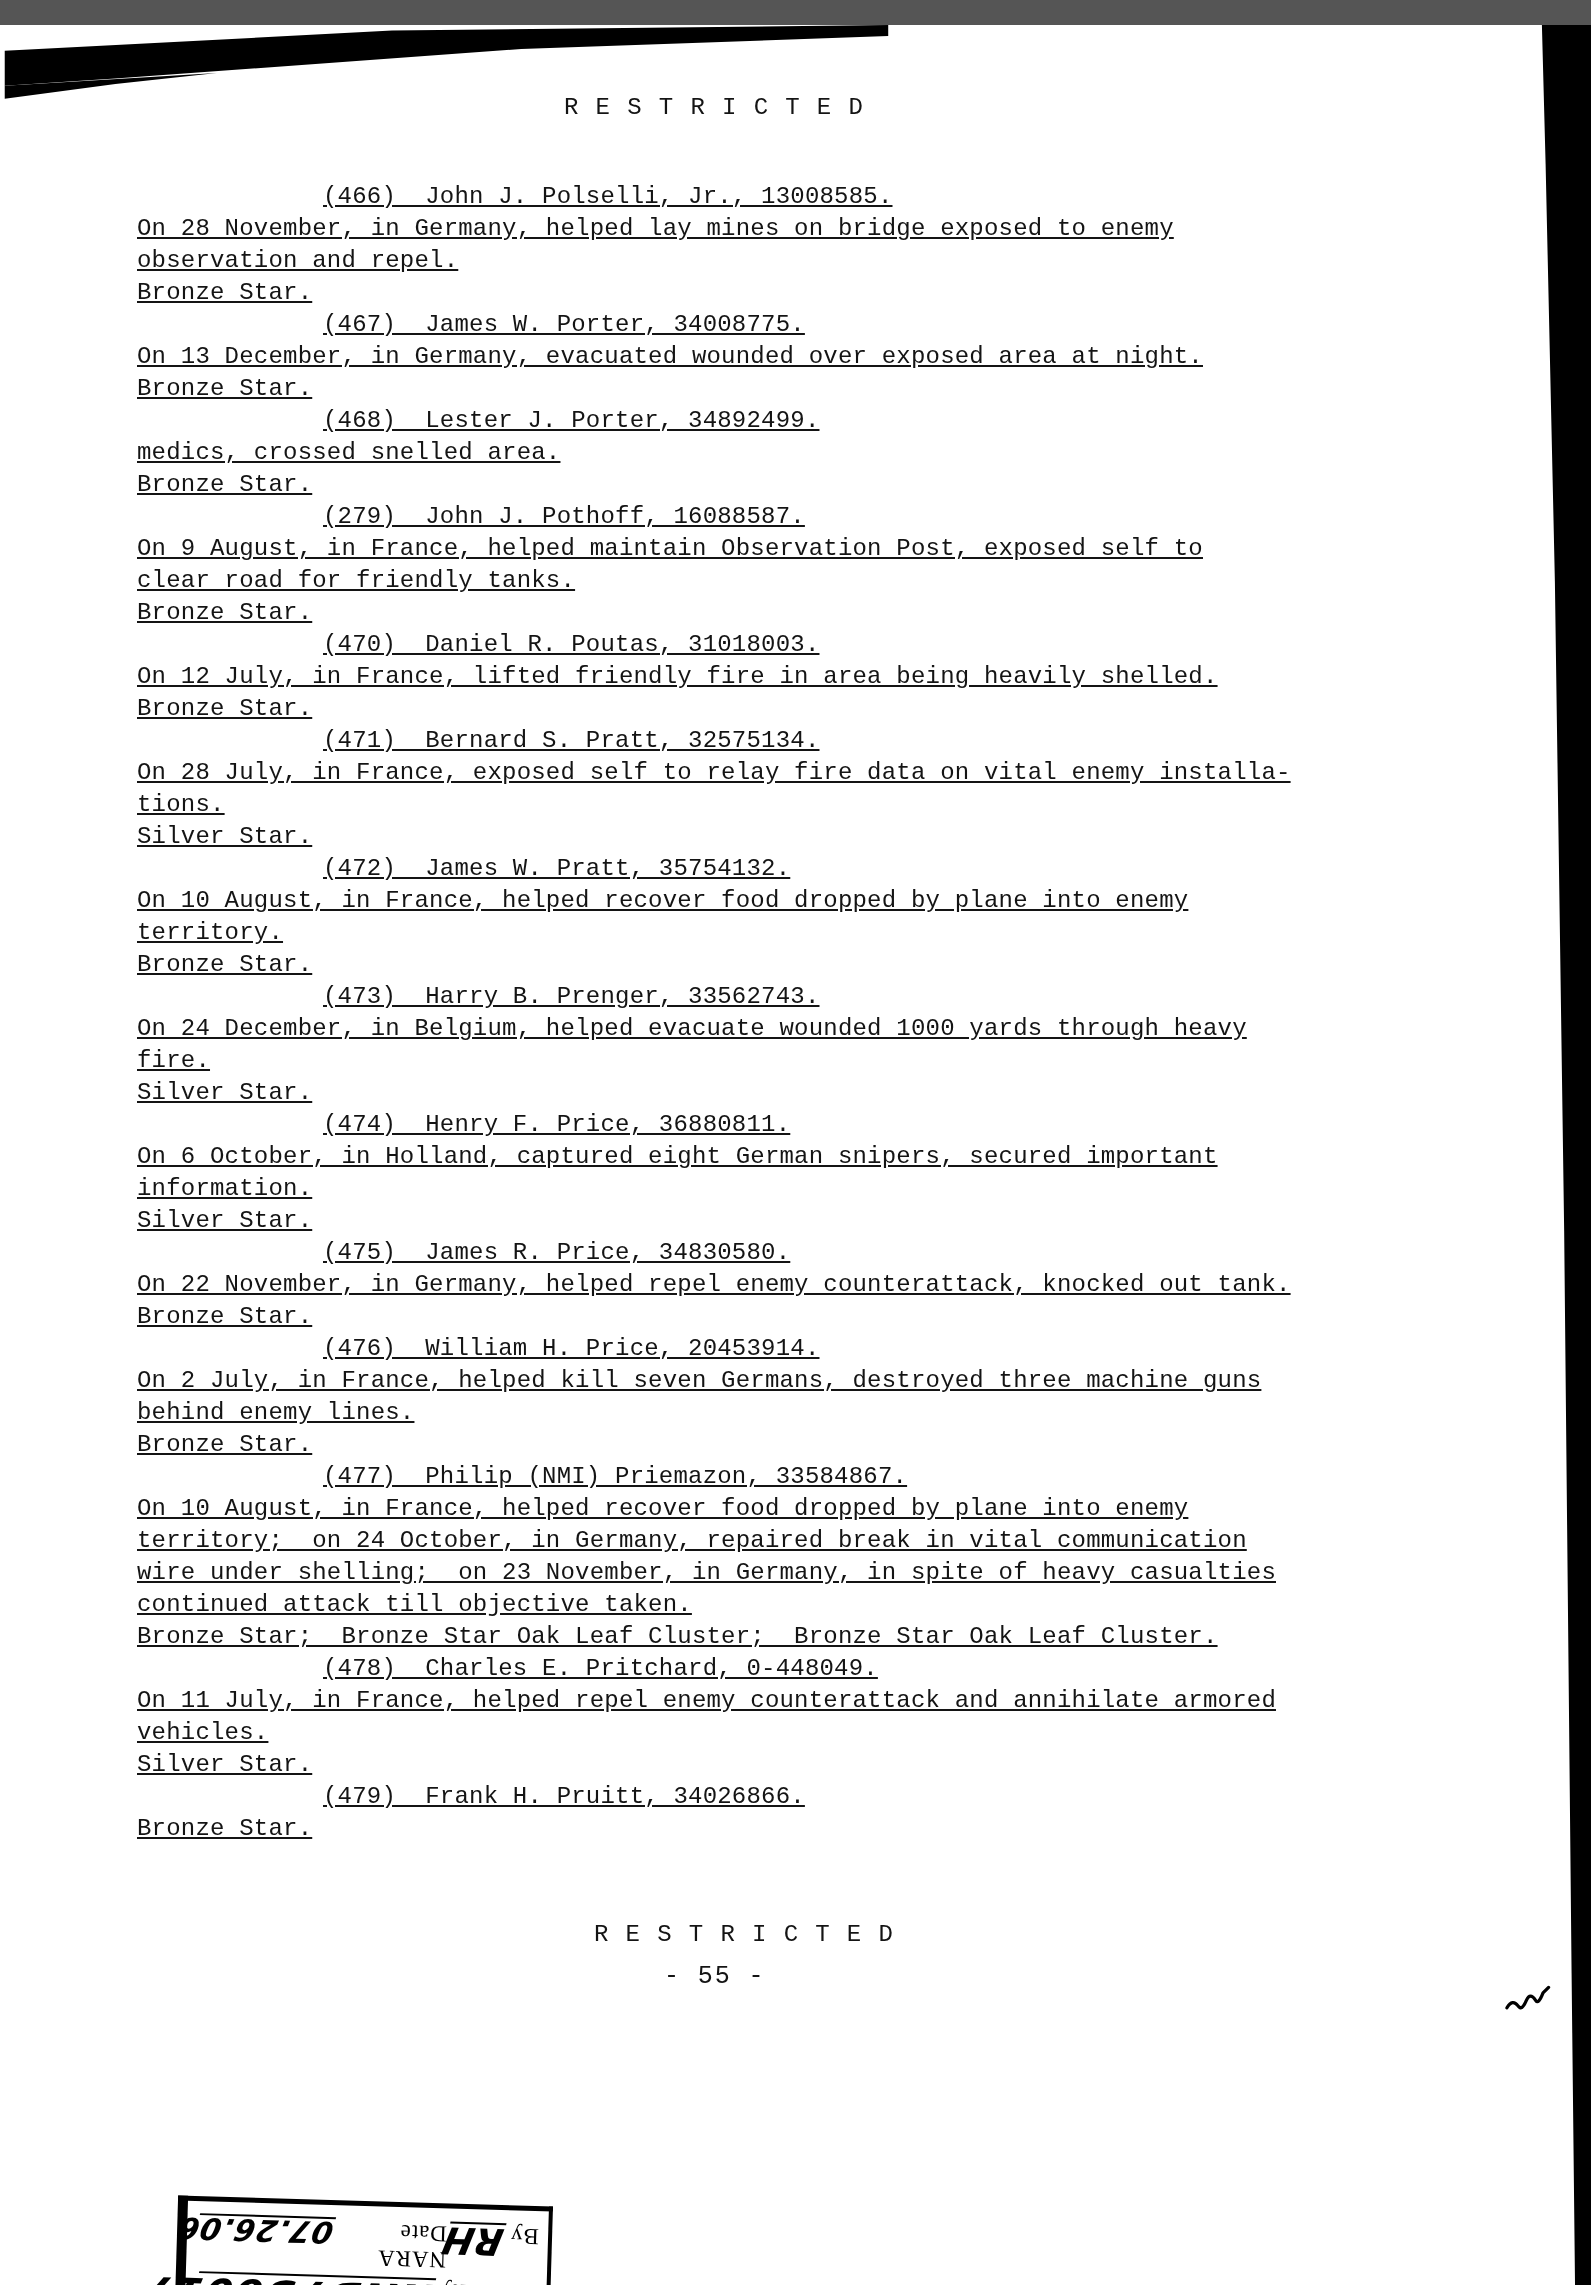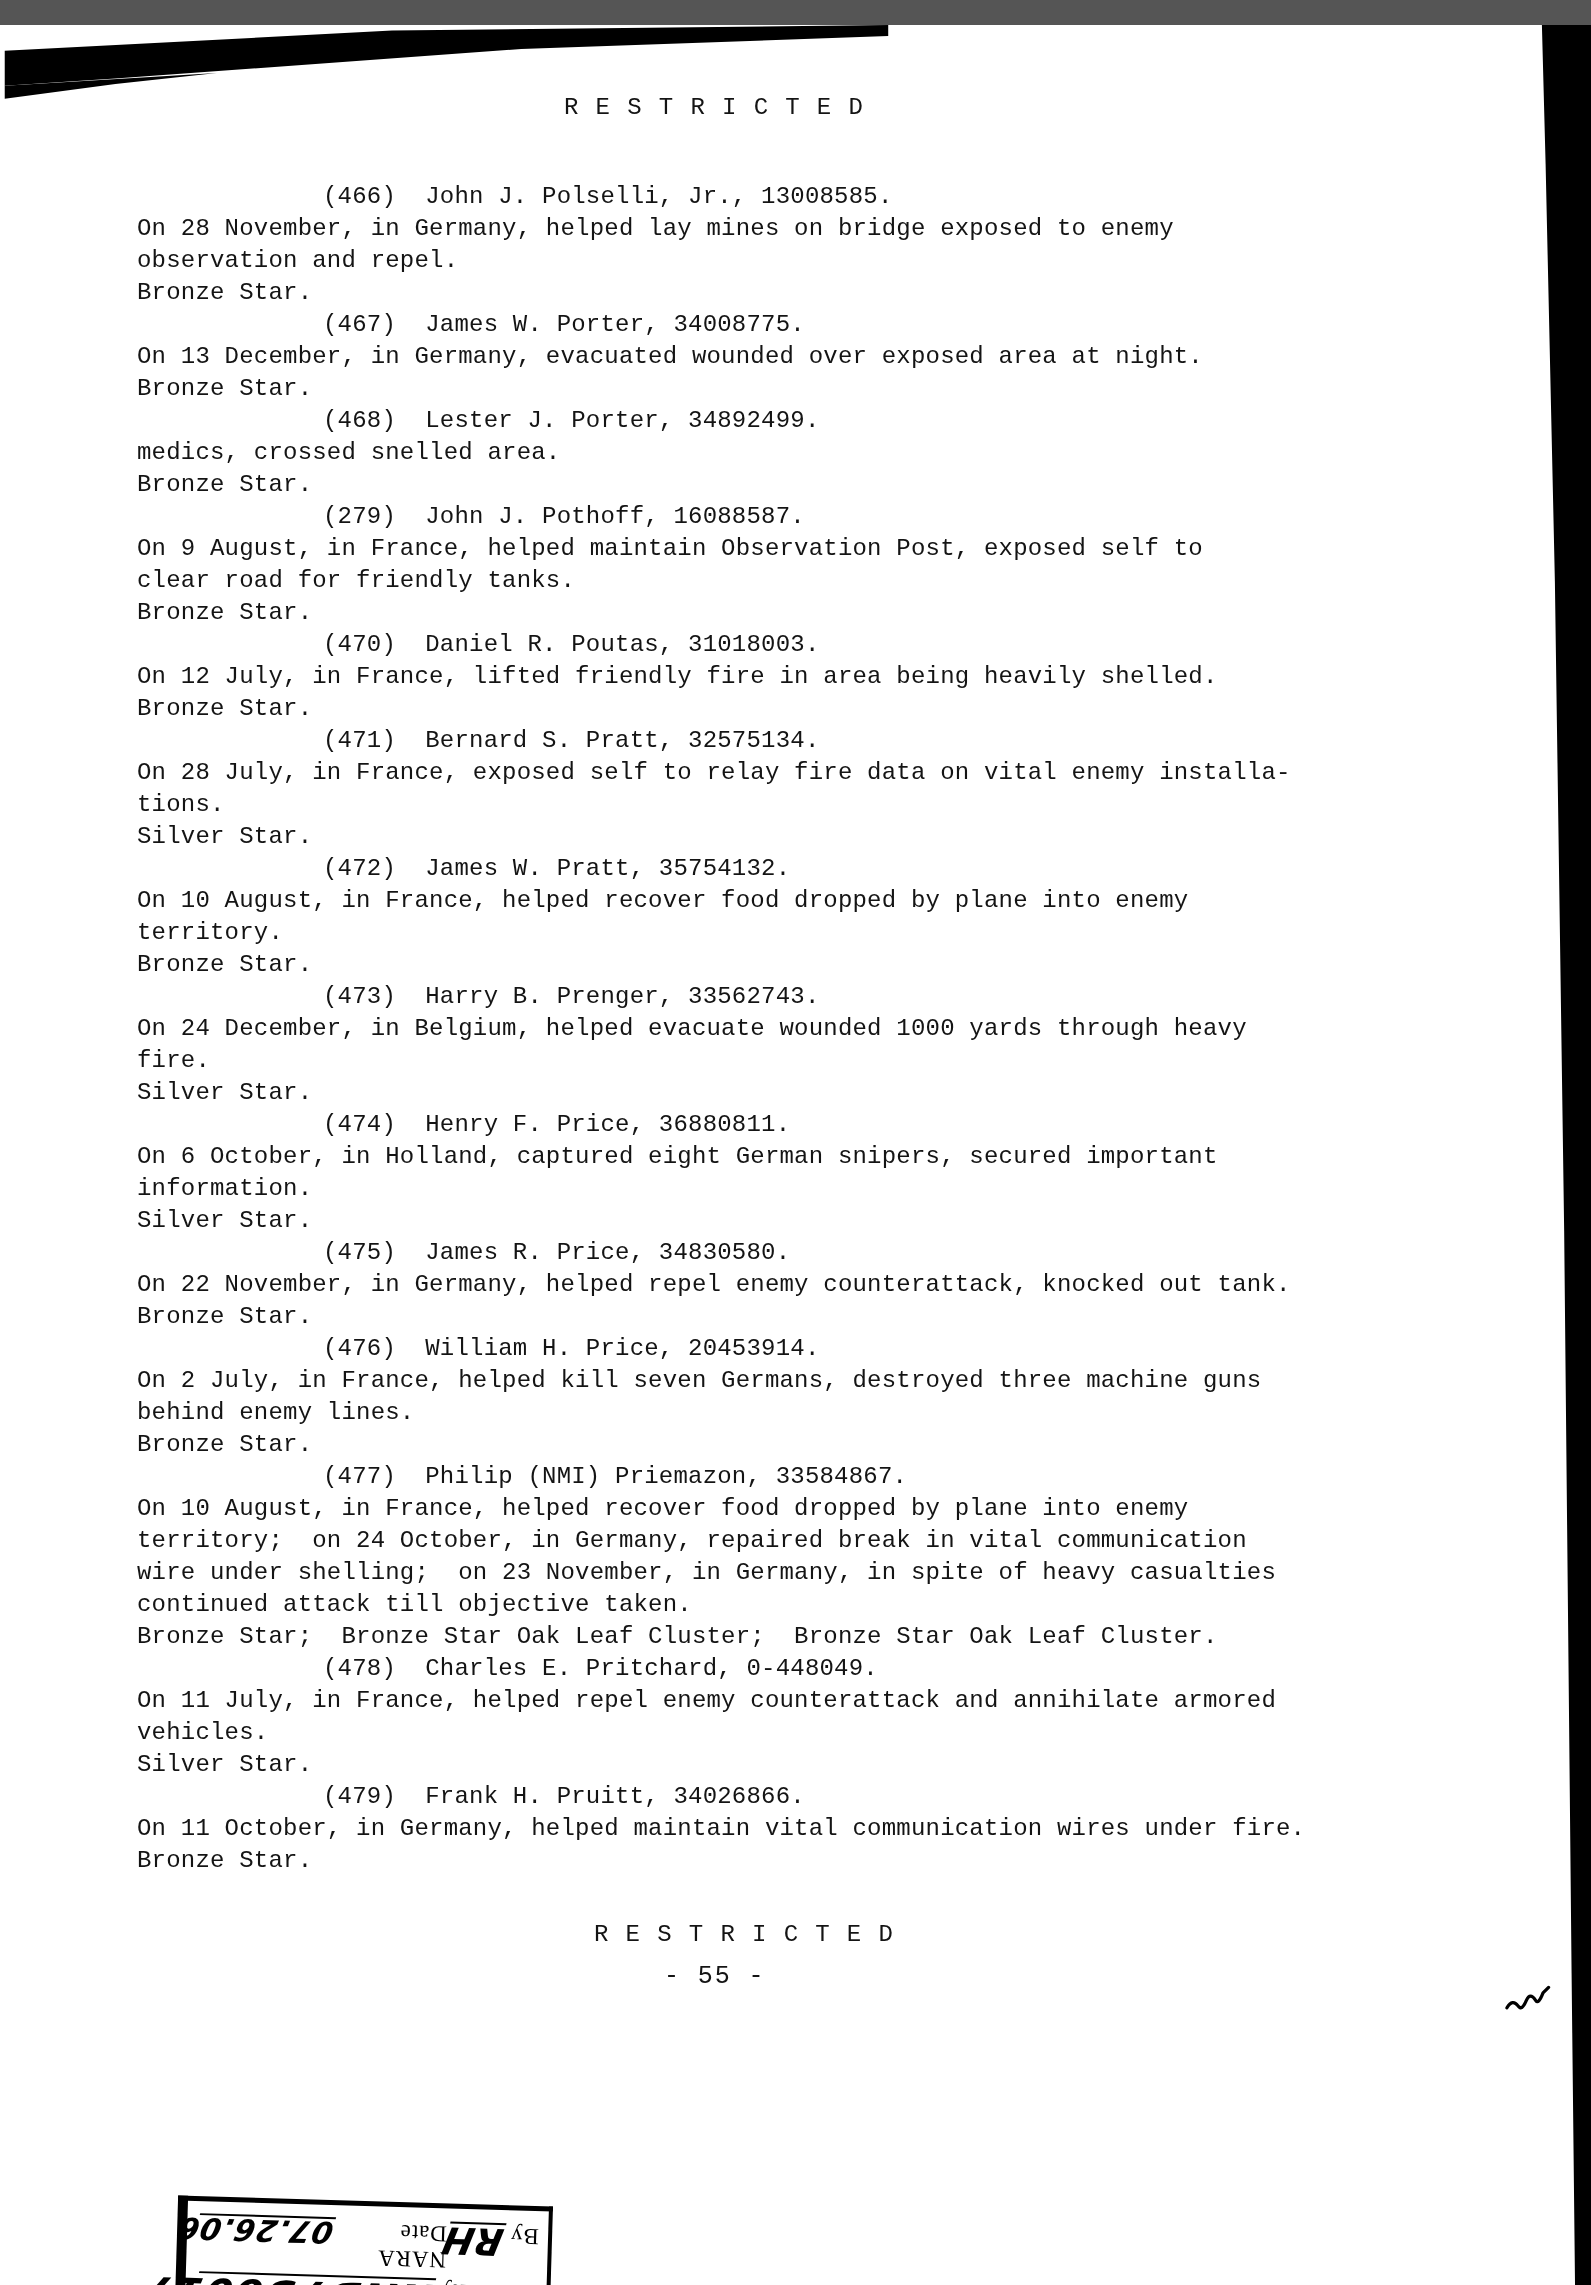--- a/index.html
+++ b/index.html
@@ -14,20 +14,21 @@
   }
   
   .art{position:absolute;left:0;top:0;}
   
   .line{
     white-space:pre;
     font-size:24px;
     line-height:32px;
     height:32px;
     letter-spacing:0.2px;
+    text-decoration:underline;
   }
   .heading{padding-left:186px;}
   .doc{
     position:absolute;
     left:137px;top:156px;
     width:1354px;
   }
   .classification{
     position:absolute;
     font-size:24px;
@@ -131,21 +132,20 @@
       <div class="line">On 10 August, in France, helped recover food dropped by plane into enemy</div>
       <div class="line">territory;  on 24 October, in Germany, repaired break in vital communication</div>
       <div class="line">wire under shelling;  on 23 November, in Germany, in spite of heavy casualties</div>
       <div class="line">continued attack till objective taken.</div>
       <div class="line">Bronze Star;  Bronze Star Oak Leaf Cluster;  Bronze Star Oak Leaf Cluster.</div>
       <div class="line heading">(478)  Charles E. Pritchard, 0-448049.</div>
       <div class="line">On 11 July, in France, helped repel enemy counterattack and annihilate armored</div>
       <div class="line">vehicles.</div>
       <div class="line">Silver Star.</div>
       <div class="line heading">(479)  Frank H. Pruitt, 34026866.</div>
-      <div class="line">On 11 October, in Germany, helped maintain vital communication wires under fire.</div>
       <div class="line">Bronze Star.</div>
     </main>
 
   <div class="classification bottom">R E S T R I C T E D</div>
   <div class="pagenum">- 55 -</div>
 
   <svg class="art" width="56" height="37" viewBox="0 0 60 40" style="left:1503px;top:1955px;">
     <path d="M4,30 q6,-10 12,-2 q4,6 9,-6 q4,-9 10,0 q3,5 8,-8 l6,-6" fill="none" stroke="#000" stroke-width="3.5" stroke-linecap="round"></path>
   </svg>
 

